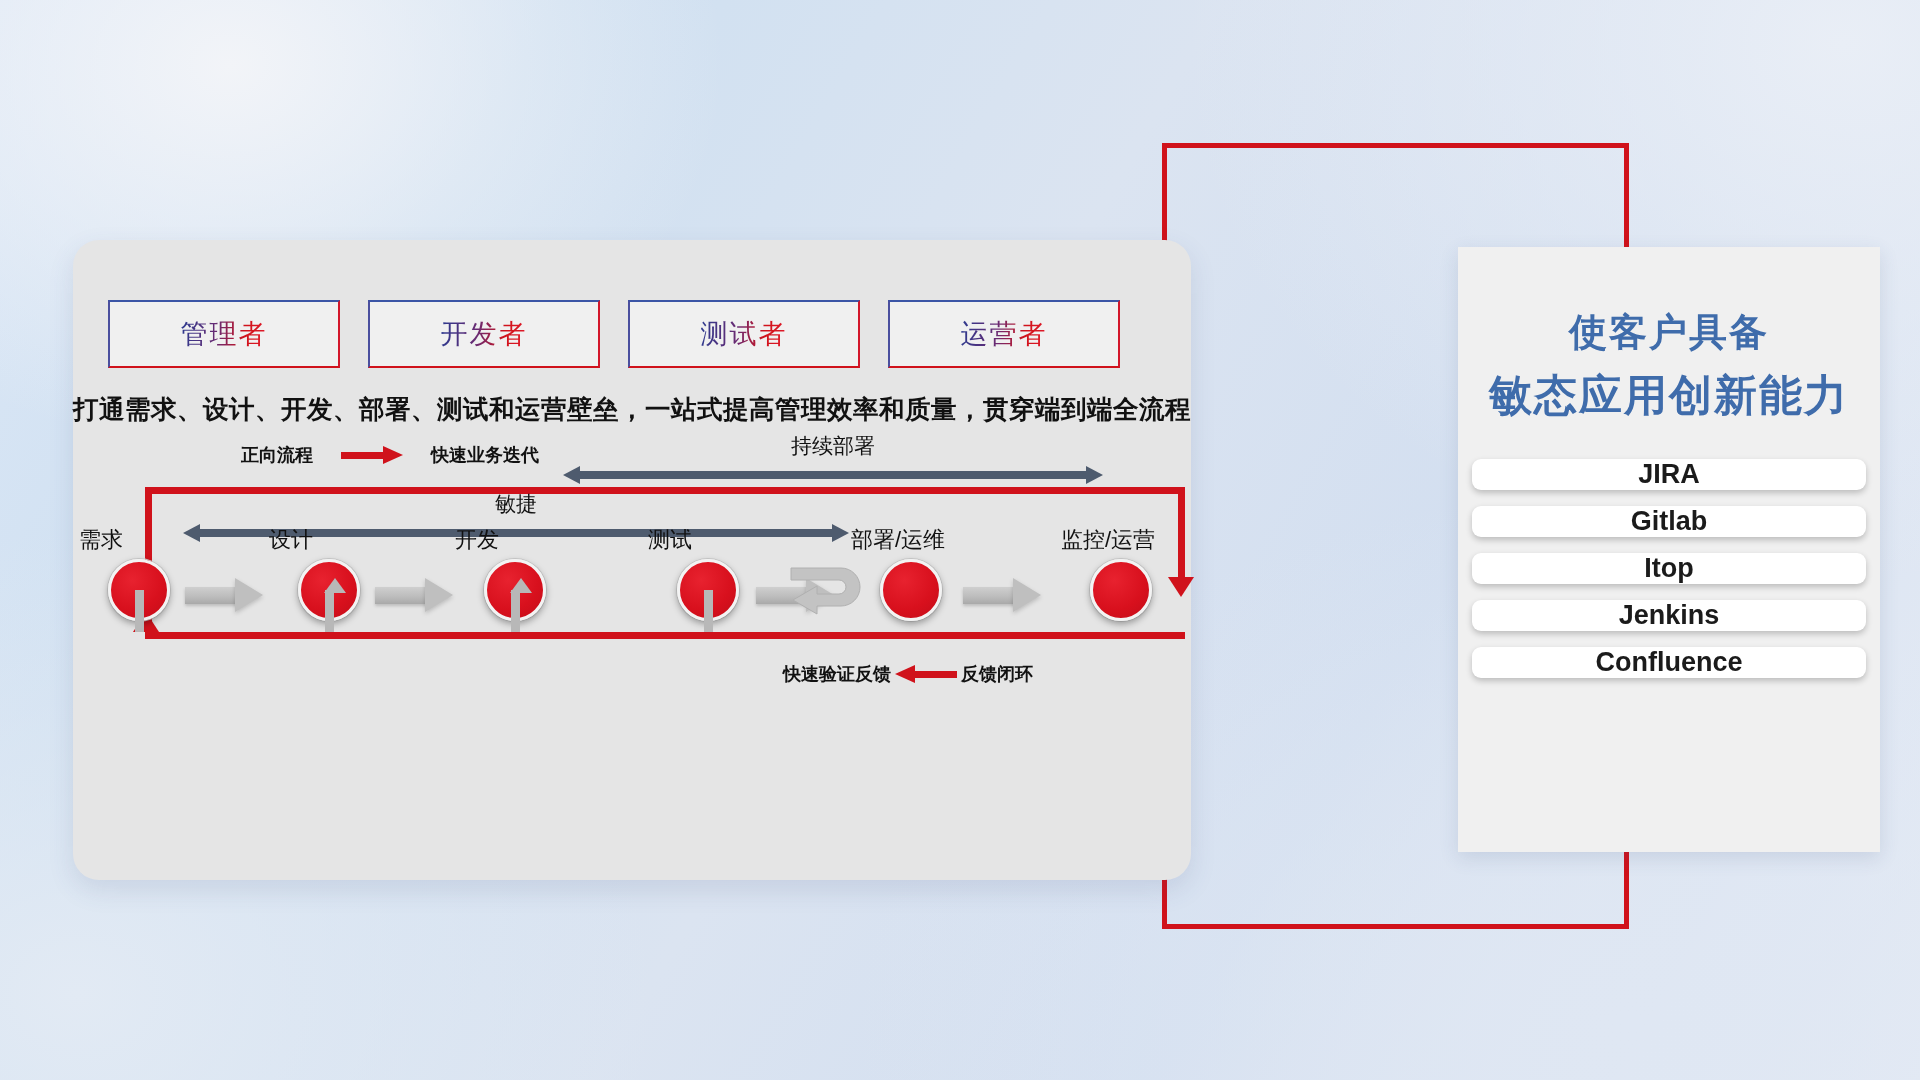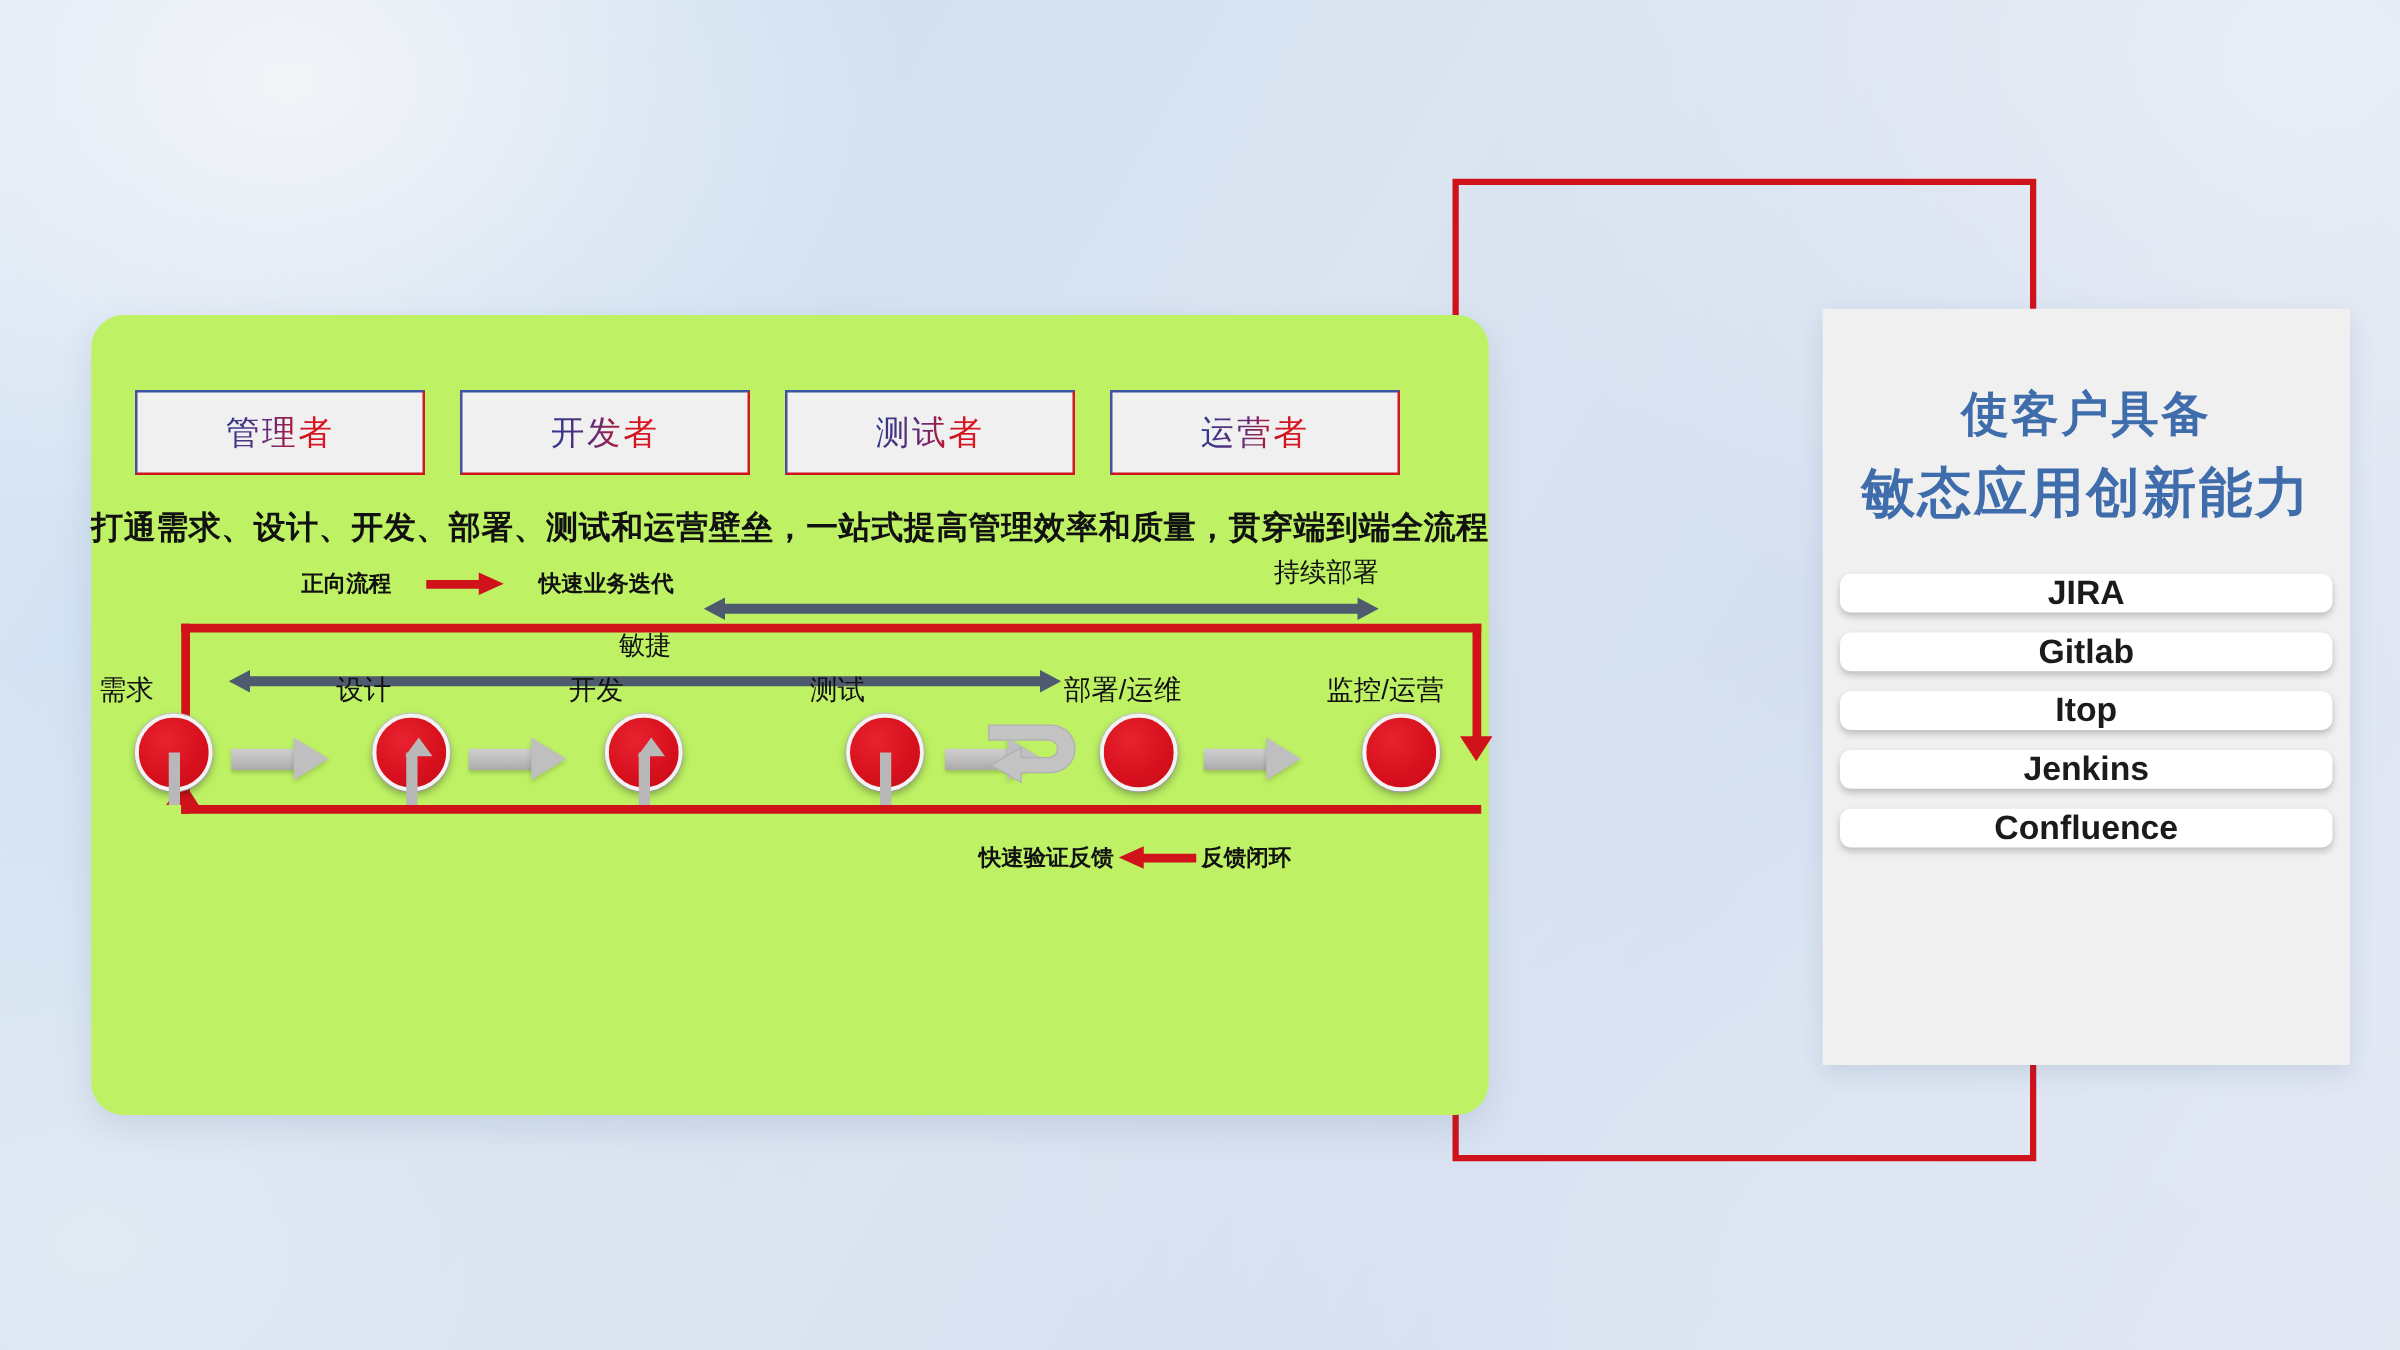--- a/index.html
+++ b/index.html
@@ -24,23 +24,23 @@
     position: absolute;
     left: 1162px; top: 143px;
     width: 467px; height: 786px;
     border: 5px solid #d0121b;
     z-index: 1;
   }
 
   
   .main-card {
     position: absolute;
-    left: 73px; top: 252px;
+    left: 73px; top: 240px;
     width: 1118px; height: 640px;
-    background: #bef264;
+    background: #e5e5e5;
     border-radius: 26px;
     box-shadow: 0 10px 26px rgba(60,80,120,.13);
     z-index: 3;
   }
 
   
   .roles { position: absolute; left: 35px; top: 60px; display: flex; gap: 28px; }
   .role-box {
     width: 232px; height: 68px;
     background: #f0f0f0;
@@ -110,21 +110,21 @@
     position: absolute; top: 0; width: 0; height: 0;
     border-top: 9px solid transparent; border-bottom: 9px solid transparent;
   }
   .dbl .hL { left: 0; border-right: 17px solid #4e5b6e; }
   .dbl .hR { right: 0; border-left: 17px solid #4e5b6e; }
   .dbl .cap {
     position: absolute; left: 0; right: 0; top: -34px;
     text-align: center; font-size: 21px; color: #111; font-weight: 400;
   }
   .dbl-deploy { left: 490px; top: 226px; width: 540px; }
-  .dbl-deploy .cap { text-align: right; font-family: Liberation Mono, monospace; }
+  .dbl-deploy .cap { text-align: center; font-family: Liberation Mono, monospace; }
   .dbl-agile  { left: 110px; top: 284px; width: 666px; }
 
   
   .loop-top {
     position: absolute; left: 72px; top: 247px; width: 1040px; height: 7px;
     background: #d0121b;
   }
   .loop-left-up {
     position: absolute; left: 72px; top: 247px; width: 7px; height: 152px;
     background: #d0121b;

